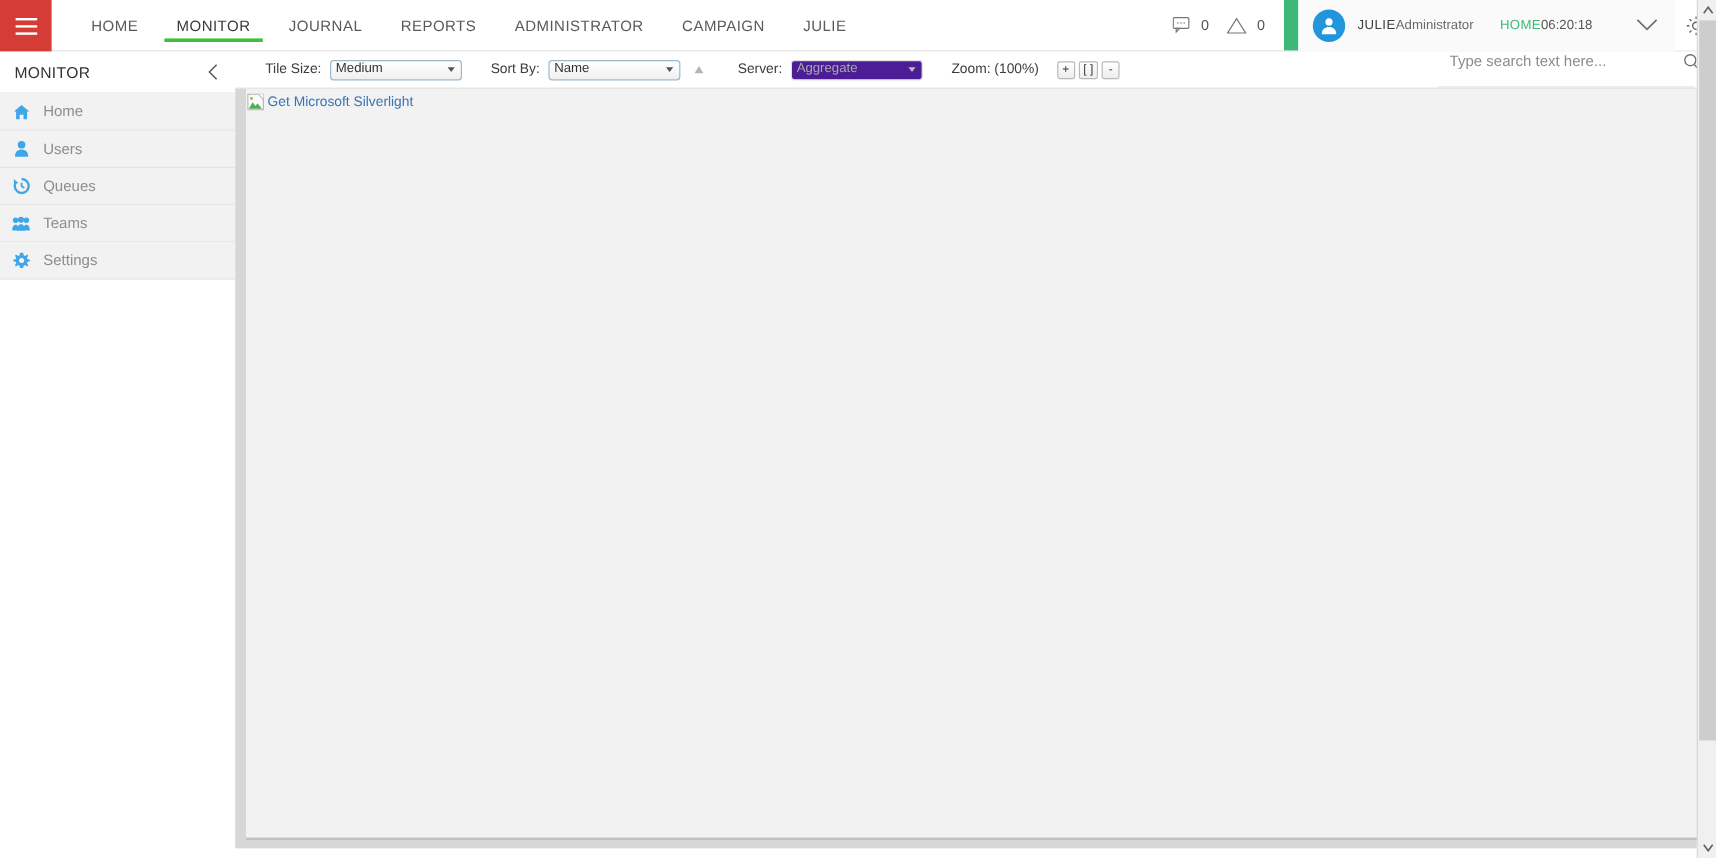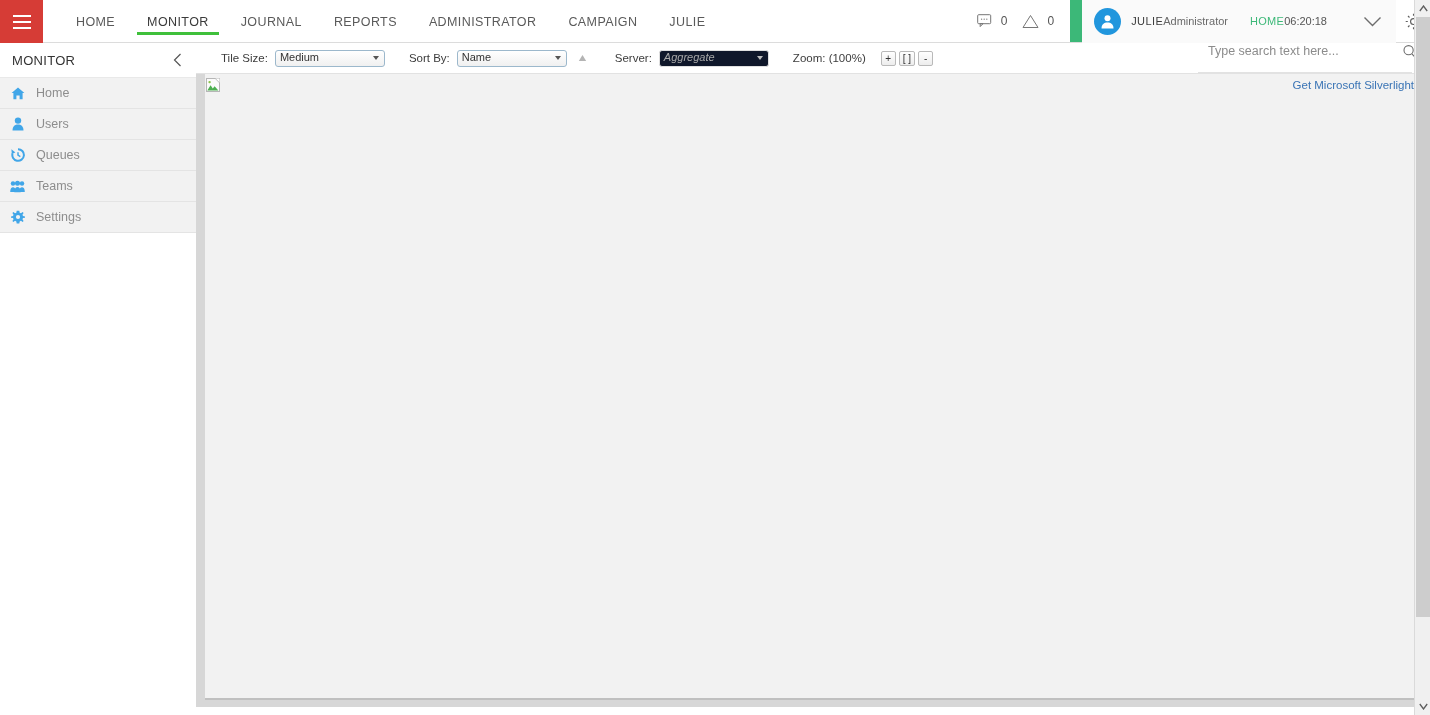--- a/index.html
+++ b/index.html
@@ -110,22 +110,22 @@
   .sel {
     height: 17px; border: 1px solid #9cb8cc; border-radius: 3px;
     background: linear-gradient(#ffffff, #f0f0f0);
     display: flex; 
     font-size: 11px; color: #333; padding: 0 4px;
     cursor: pointer; position: relative;
   }
   .sel.w1 { width: 110px; }
   .sel.w2 { width: 110px; }
   .sel.disabled {
-    border: 1px solid #e0e0e0; background: #0f172a;
-    color: #a8a8a8; cursor: default; width: 110px; font-style: italic;
+    border: 1px solid #e0e0e0; background: #4c1d95;
+    color: #a8a8a8; cursor: default; width: 110px;
   }
   .sel .caret {
     position: absolute; right: 5px; top: 50%;
     margin-top: -2px; width: 0; height: 0;
     border-left: 3.5px solid transparent;
     border-right: 3.5px solid transparent;
     border-top: 4px solid #555;
   }
   .sel.disabled .caret { border-top-color: #bdbdbd; }
   .gap-lg { width: 24px; }
@@ -170,21 +170,20 @@
     position: absolute; left: 205px; top: 74px;
     width: 1210px; height: 626px;
     background: #f2f2f2;
     border-right: 1px solid #c9c9c9;
     border-bottom: 2px solid #c0c0c0;
     overflow: hidden;
   }
   .broken-img-line {
     display: flex; align-items: center; gap: 3px;
     padding: 4px 0 0 1px;
-    justify-content: space-between;
   }
   .broken-icon { width: 14px; height: 14px; flex: 0 0 14px; }
   .silverlight-link {
     font-size: 11.5px; color: #3a74b5; cursor: pointer;
   }
 
   
   .vscroll {
     position: absolute; right: 0; top: 0;
     width: 16px; height: 715px;

